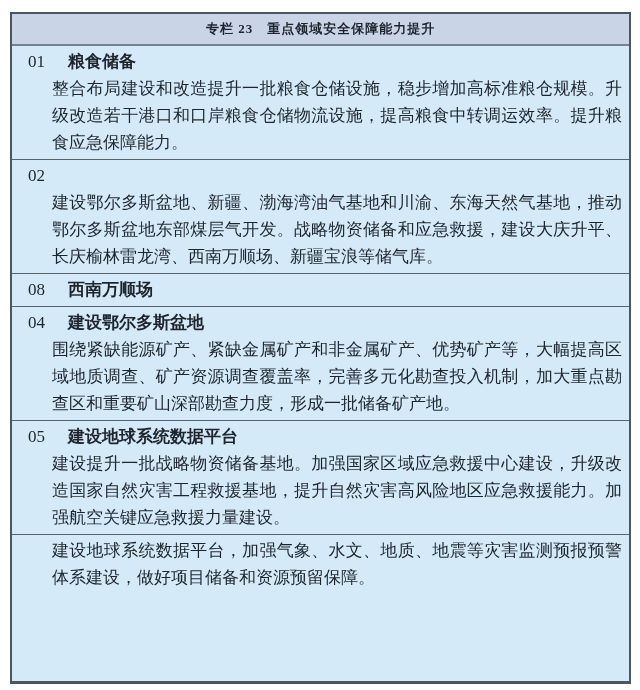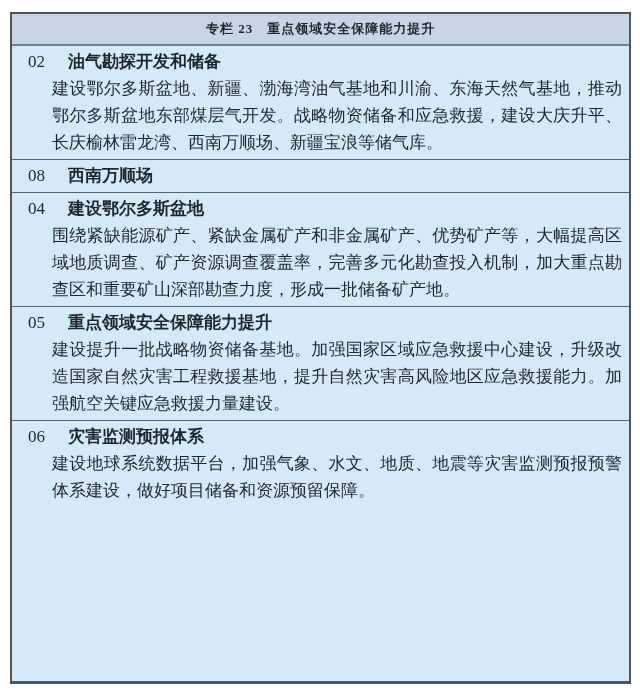--- a/index.html
+++ b/index.html
@@ -57,25 +57,31 @@
   }
 </style>
 </head>
 <body>
 
 <div class="panel">
   <div class="panel-header">
     <span>专栏 23　重点领域安全保障能力提升</span>
   </div>
 
+  <div class="section">
+    <div class="sec-head">
+      <span class="sec-num">01</span>
+      <span class="sec-title">粮食储备</span>
+    </div>
+    <div class="sec-body">整合布局建设和改造提升一批粮食仓储设施，稳步增加高标准粮仓规模。升级改造若干港口和口岸粮食仓储物流设施，提高粮食中转调运效率。提升粮食应急保障能力。</div>
+  </div>
 
   <div class="section">
     <div class="sec-head">
       <span class="sec-num">02</span>
-      <span class="sec-title">油气勘探开发和储备</span>
     </div>
     <div class="sec-body">建设鄂尔多斯盆地、新疆、渤海湾油气基地和川渝、东海天然气基地，推动鄂尔多斯盆地东部煤层气开发。战略物资储备和应急救援，建设大庆升平、长庆榆林雷龙湾、西南万顺场、新疆宝浪等储气库。</div>
   </div>
 
   <div class="section">
     <div class="sec-head">
       <span class="sec-num">08</span>
       <span class="sec-title">西南万顺场</span>
     </div>
   </div>
@@ -84,25 +90,21 @@
     <div class="sec-head">
       <span class="sec-num">04</span>
       <span class="sec-title">建设鄂尔多斯盆地</span>
     </div>
     <div class="sec-body">围绕紧缺能源矿产、紧缺金属矿产和非金属矿产、优势矿产等，大幅提高区域地质调查、矿产资源调查覆盖率，完善多元化勘查投入机制，加大重点勘查区和重要矿山深部勘查力度，形成一批储备矿产地。</div>
   </div>
 
   <div class="section">
     <div class="sec-head">
       <span class="sec-num">05</span>
-      <span class="sec-title">重点领域安全保障能力提升</span>
+      <span class="sec-title">建设地球系统数据平台</span>
     </div>
     <div class="sec-body">建设提升一批战略物资储备基地。加强国家区域应急救援中心建设，升级改造国家自然灾害工程救援基地，提升自然灾害高风险地区应急救援能力。加强航空关键应急救援力量建设。</div>
   </div>
 
   <div class="section">
-    <div class="sec-head">
-      <span class="sec-num">06</span>
-      <span class="sec-title">灾害监测预报体系</span>
-    </div>
     <div class="sec-body">建设地球系统数据平台，加强气象、水文、地质、地震等灾害监测预报预警体系建设，做好项目储备和资源预留保障。</div>
   </div>
 </div>
 
 </body></html>

